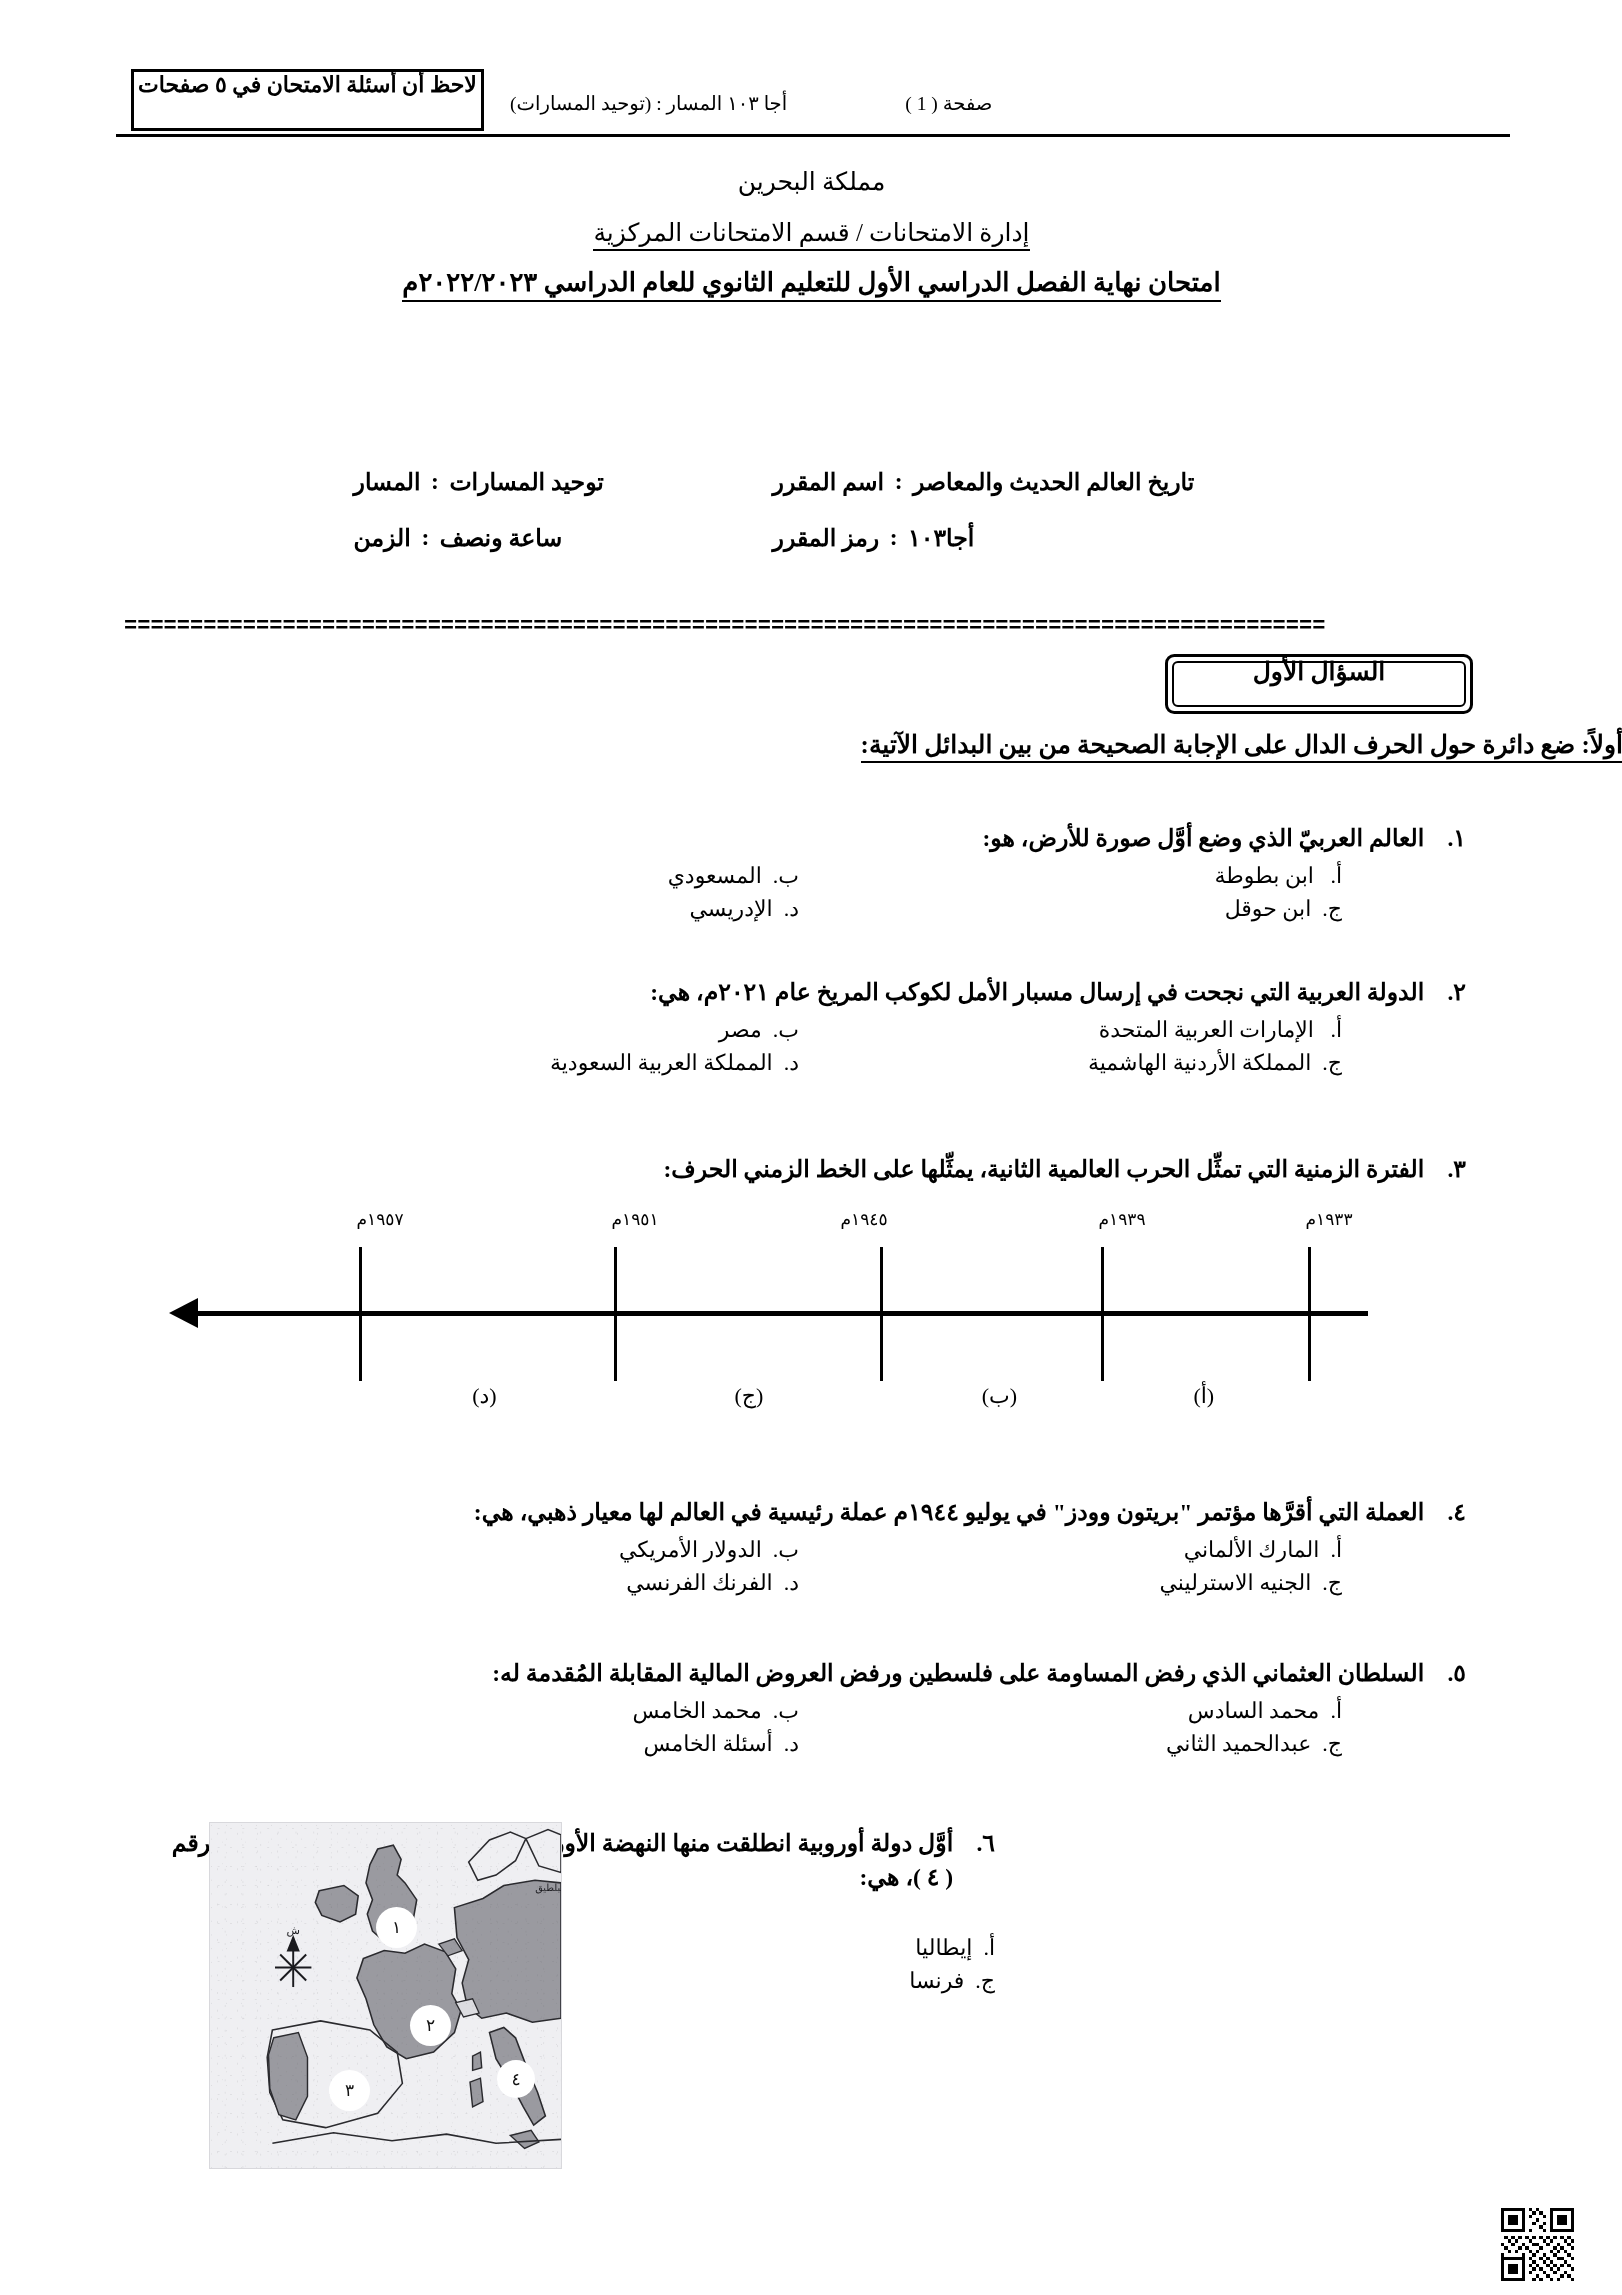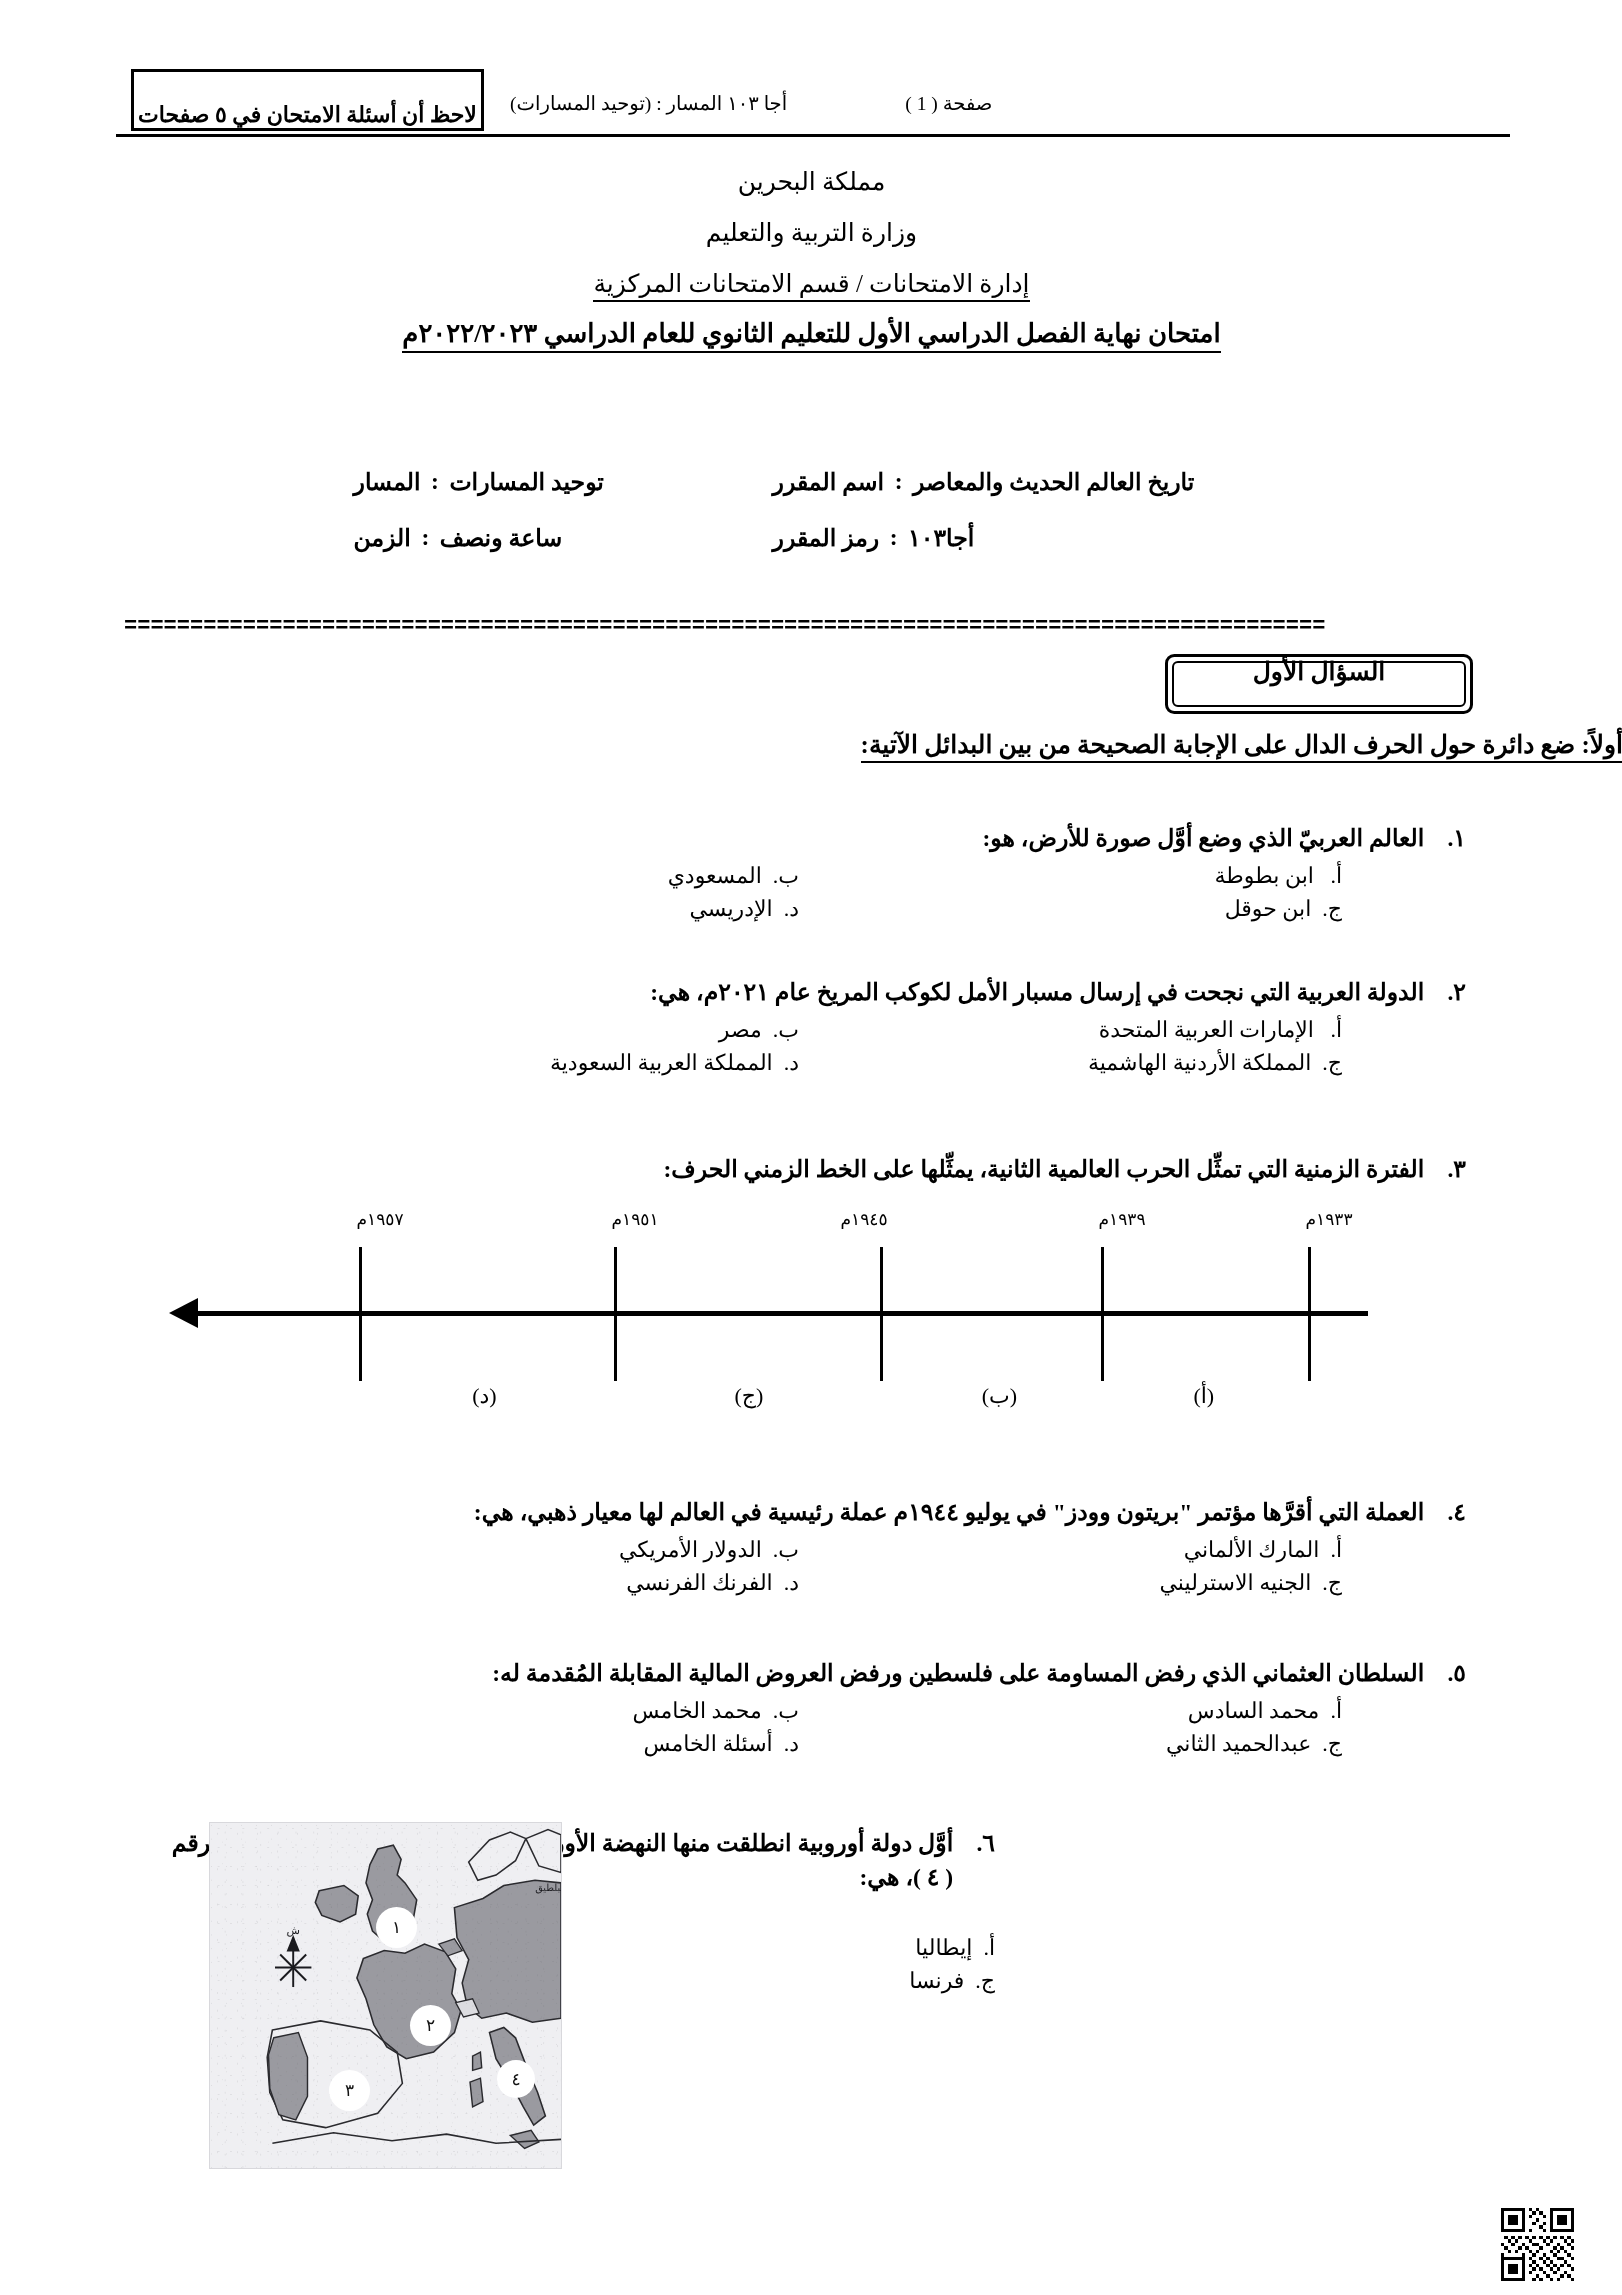--- a/index.html
+++ b/index.html
@@ -11,21 +11,21 @@
   }
   .page{position:absolute;inset:0;}
 
   
   .hdr-rule{
     position:absolute;left:116px;top:134px;width:1394px;height:3.3px;background:#000;
   }
   .hdr-note{
     position:absolute;left:131px;top:69px;width:353px;height:62px;
     border:3.9px solid #000;box-sizing:border-box;
-    display:flex;align-items:flex-end;justify-content:center;
+    display:flex;align-items:flex-start;justify-content:center;
     font-size:22px;font-weight:bold;
   }
   .hdr-meta{
     position:absolute;top:92px;left:510px;width:995px;
     display:flex;flex-direction:row-reverse;justify-content:flex-start;
     align-items:baseline;gap:118px;font-size:19.6px;
   }
   .hdr-meta .pg{margin-right:118px;}
 
   
@@ -152,21 +152,20 @@
     <span>لاحظ أن أسئلة الامتحان في ٥ صفحات</span>
   </div>
 
   <div class="hdr-meta">
     <span>أجا ١٠٣ المسار : (توحيد المسارات)</span>
     <span class="pg">صفحة ( 1 )</span>
   </div>
 
   <div class="titleblock">
     <div class="t1">مملكة البحرين</div>
-    <div class="t2">وزارة التربية والتعليم</div>
     <div class="t3">
       <span>إدارة الامتحانات / قسم الامتحانات المركزية</span>
     </div>
     <div class="t4">
       <span>امتحان نهاية الفصل الدراسي الأول للتعليم الثانوي للعام الدراسي ٢٠٢٢/٢٠٢٣م</span>
     </div>
   </div>
 
   <div class="info">
     <div class="info-row r1">

